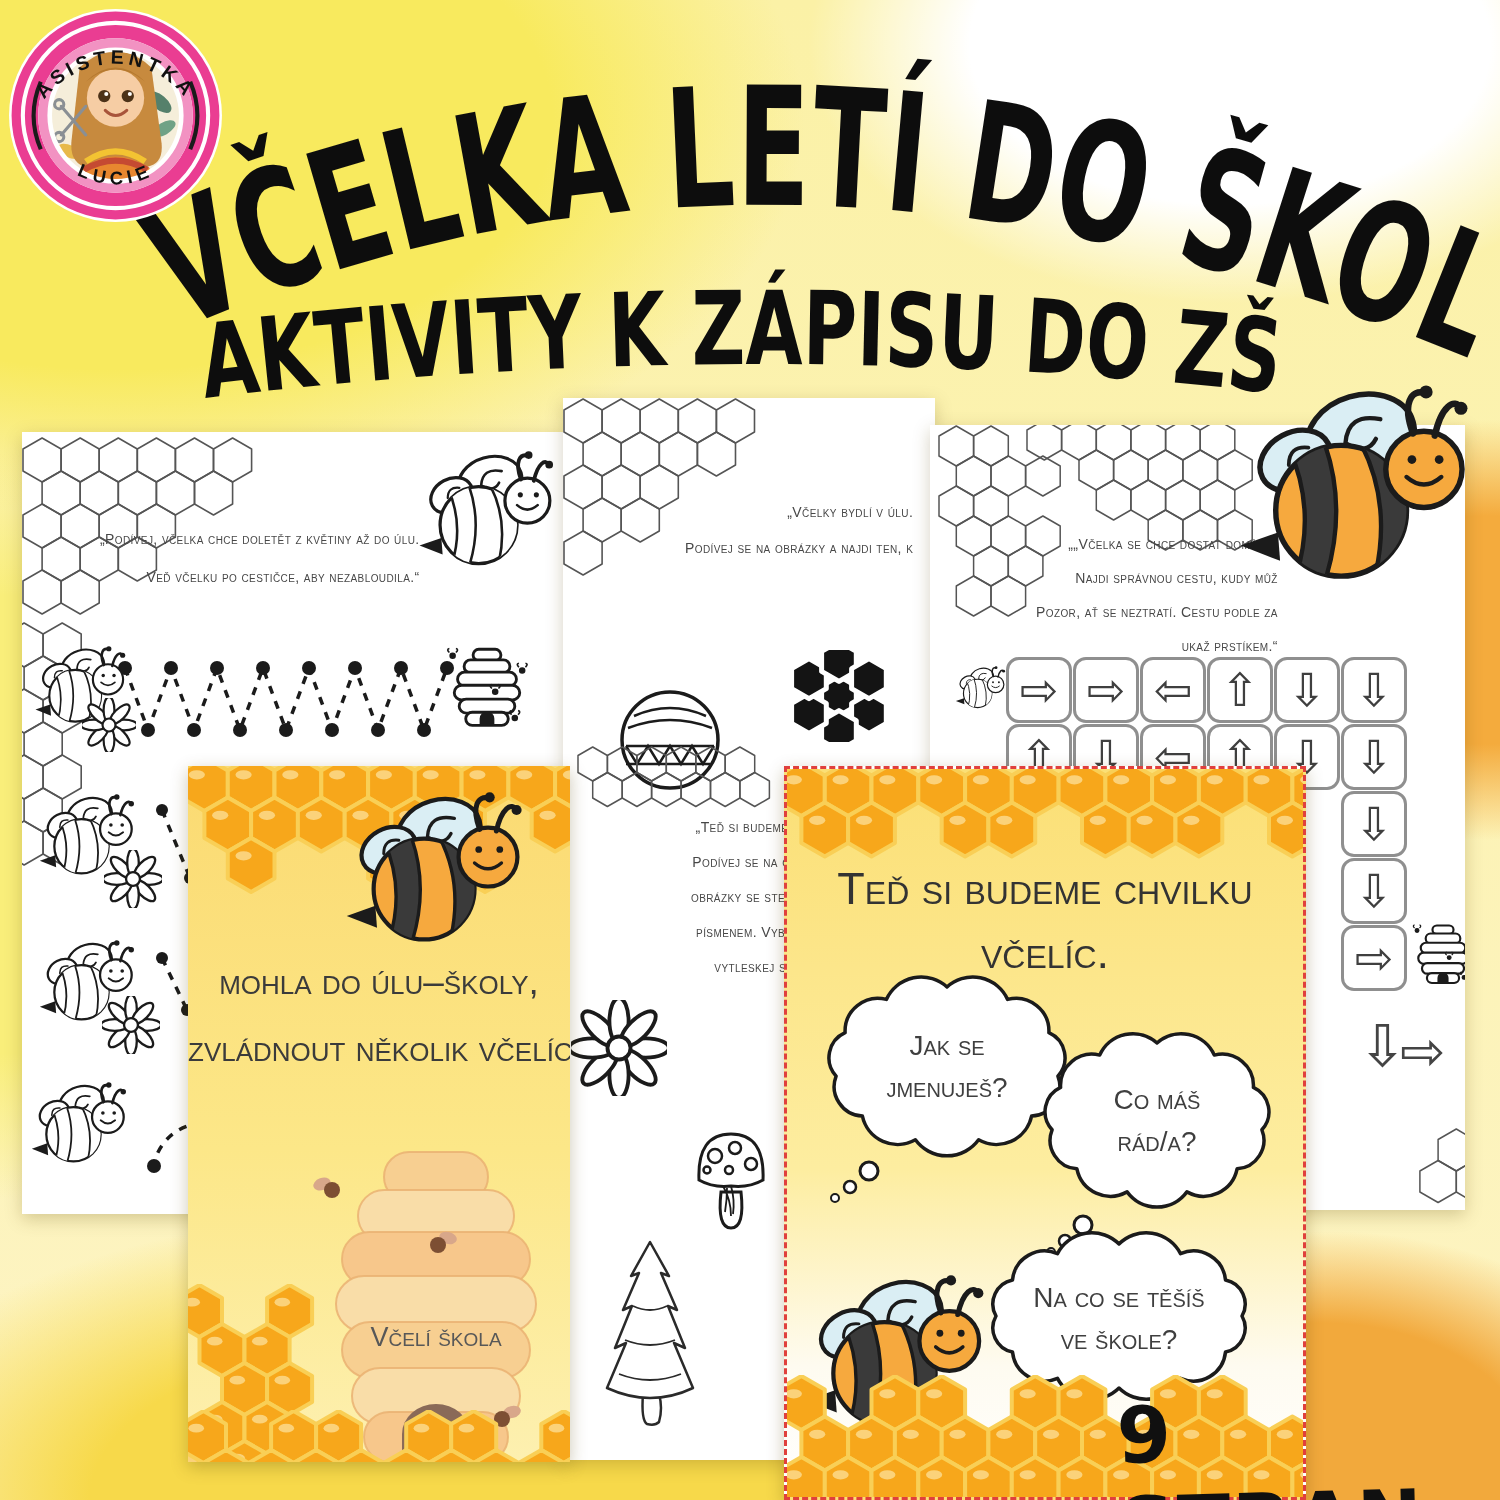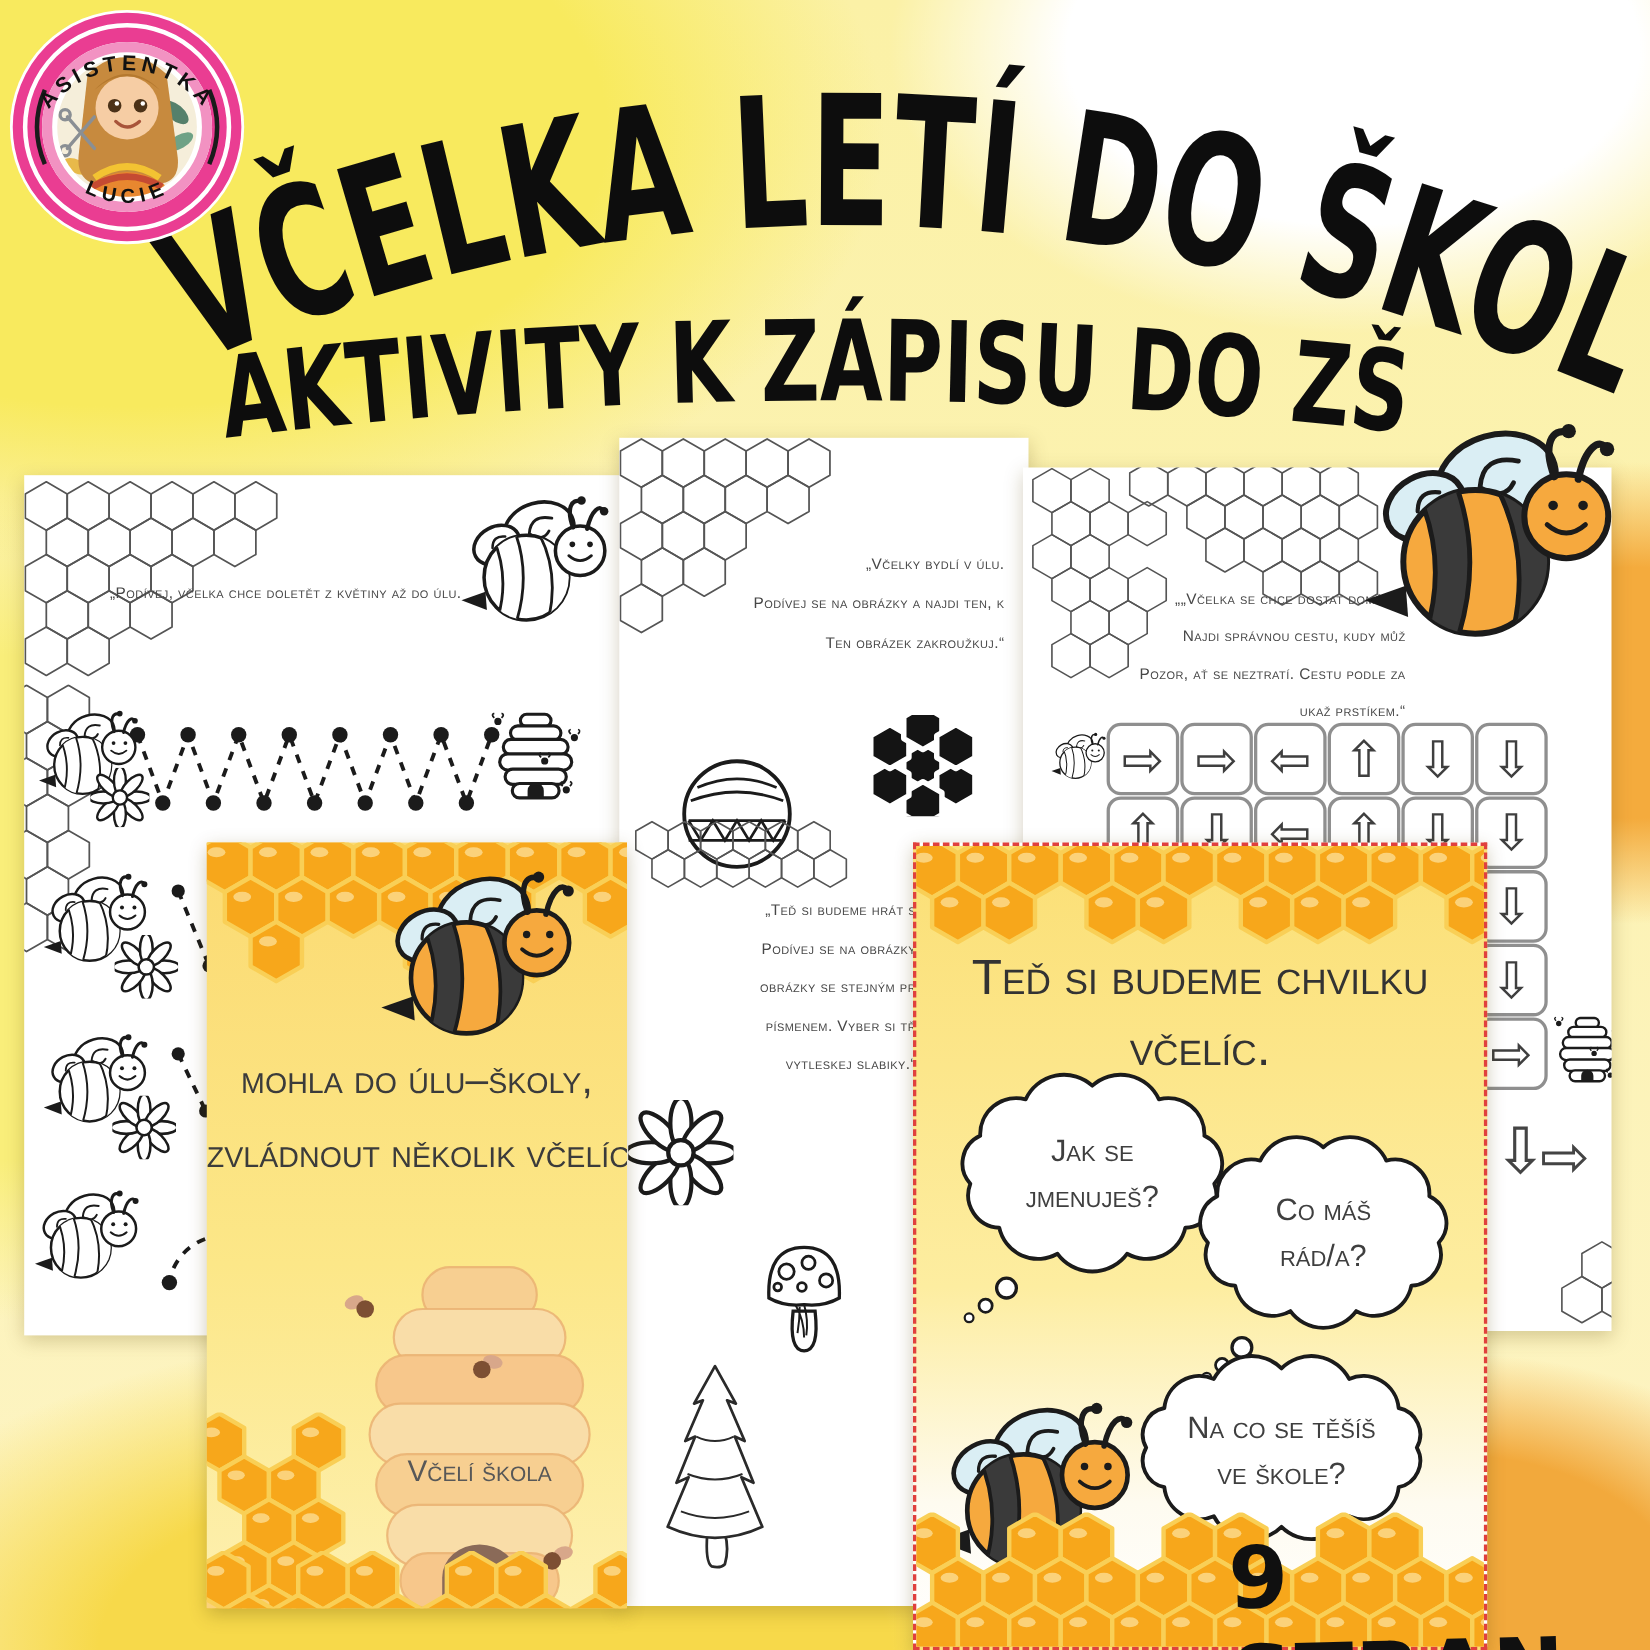--- a/index.html
+++ b/index.html
@@ -28,21 +28,21 @@
   .bee-outline{--body:#fff;--wing:#fff;--stripe:#fff;}
   .bigbee{z-index:20;}
   .tile{position:absolute;width:60px;height:60px;border:3.5px solid #8f8f8f;border-radius:13px;background:#fff;
     display:flex;align-items:center;justify-content:center;
     font-family:"DejaVu Sans",sans-serif;font-size:46px;color:#3f3f3f;line-height:1;}
   #maze-grid{position:absolute;left:76px;top:232px;width:420px;height:420px;}
   .loose{position:absolute;font-family:"DejaVu Sans",sans-serif;color:#444;line-height:1;}
   .card{position:absolute;overflow:hidden;box-shadow:0 5px 16px rgba(90,70,10,.3);}
   .page-intro{left:188px;top:766px;width:382px;height:696px;z-index:30;
     background:linear-gradient(#fbda72,#fce788 55%,#fdf0b0);}
-  .page-talk{left:830px;top:766px;width:522px;height:734px;z-index:31;
+  .page-talk{left:784px;top:766px;width:522px;height:734px;z-index:31;
     background:linear-gradient(#fbdf75,#fdeda0 55%,#fefbf0 82%,#ffffff);
     border:3px dashed #e0403d;box-sizing:border-box;}
   .page-intro .lines{position:absolute;left:0;top:182px;width:100%;text-align:center;
     font-size:37px;line-height:67px;color:#3b3b3b;}
   .talk-title{position:absolute;left:0;top:88px;width:100%;text-align:center;
     font-size:45px;line-height:64px;color:#333;}
   .bubble{position:absolute;}
   .bubble text{font-variant:small-caps;font-family:"Liberation Sans",sans-serif;fill:#3f3f3f;font-size:28px;}
   .stran{position:absolute;left:1118px;top:1386px;z-index:50;font-family:"DejaVu Sans",sans-serif;
     font-weight:bold;font-size:78px;letter-spacing:2px;color:#101010;transform:rotate(-1.5deg);}
@@ -157,20 +157,21 @@
           <path d="M39.1 100.0 L58.2 111.0 L58.2 133.0 L39.1 144.0 L20.1 133.0 L20.1 111.0 Z" fill="none" stroke="#555" stroke-width="1.6" stroke-linejoin="round"></path>
           <path d="M20.1 133.0 L39.1 144.0 L39.1 166.0 L20.1 177.0 L1.0 166.0 L1.0 144.0 Z" fill="none" stroke="#555" stroke-width="1.6" stroke-linejoin="round"></path>
           <path d="M58.2 133.0 L77.2 144.0 L77.2 166.0 L58.2 177.0 L39.1 166.0 L39.1 144.0 Z" fill="none" stroke="#555" stroke-width="1.6" stroke-linejoin="round"></path>
           <path d="M39.1 166.0 L58.2 177.0 L58.2 199.0 L39.1 210.0 L20.1 199.0 L20.1 177.0 Z" fill="none" stroke="#555" stroke-width="1.6" stroke-linejoin="round"></path>
           <path d="M20.1 199.0 L39.1 210.0 L39.1 232.0 L20.1 243.0 L1.0 232.0 L1.0 210.0 Z" fill="none" stroke="#555" stroke-width="1.6" stroke-linejoin="round"></path>
           <path d="M58.2 199.0 L77.2 210.0 L77.2 232.0 L58.2 243.0 L39.1 232.0 L39.1 210.0 Z" fill="none" stroke="#555" stroke-width="1.6" stroke-linejoin="round"></path>
         </svg>
       </div>
     <div class="ws-lines hand lines" style="left:78px;top:88px;line-height:38px">
       <div>„Podívej, včelka chce doletět z květiny až do úlu.</div>
+      <div>Veď včelku po cestičce, aby nezabloudila.“</div>
     </div>
     <svg class="bee bee-outline" style="left:392px;top:16px" width="142" height="122" viewBox="0 0 220 190">
         <use href="#sym-bee"></use>
       </svg>
     <svg class="hexspot" style="left:95px;top:222px" width="340" height="92">
         <path d="M 8 14 L 31 76 L 54 14 L 77 76 L 100 14 L 123 76 L 146 14 L 169 76 L 192 14 L 215 76 L 238 14 L 261 76 L 284 14 L 307 76 L 330 14" fill="none" stroke="#1b1b1b" stroke-width="3.5" stroke-dasharray="8 8"></path>
         <circle cx="8" cy="14" r="7" fill="#1b1b1b"></circle>
         <circle cx="31" cy="76" r="7" fill="#1b1b1b"></circle>
         <circle cx="54" cy="14" r="7" fill="#1b1b1b"></circle>
         <circle cx="77" cy="76" r="7" fill="#1b1b1b"></circle>
@@ -248,21 +249,20 @@
           <path d="M58.2 67.0 L77.2 78.0 L77.2 100.0 L58.2 111.0 L39.1 100.0 L39.1 78.0 Z" fill="none" stroke="#555" stroke-width="1.6" stroke-linejoin="round"></path>
           <path d="M96.3 67.0 L115.3 78.0 L115.3 100.0 L96.3 111.0 L77.2 100.0 L77.2 78.0 Z" fill="none" stroke="#555" stroke-width="1.6" stroke-linejoin="round"></path>
           <path d="M39.1 100.0 L58.2 111.0 L58.2 133.0 L39.1 144.0 L20.1 133.0 L20.1 111.0 Z" fill="none" stroke="#555" stroke-width="1.6" stroke-linejoin="round"></path>
           <path d="M77.2 100.0 L96.3 111.0 L96.3 133.0 L77.2 144.0 L58.2 133.0 L58.2 111.0 Z" fill="none" stroke="#555" stroke-width="1.6" stroke-linejoin="round"></path>
           <path d="M20.1 133.0 L39.1 144.0 L39.1 166.0 L20.1 177.0 L1.0 166.0 L1.0 144.0 Z" fill="none" stroke="#555" stroke-width="1.6" stroke-linejoin="round"></path>
         </svg>
       </div>
     <div class="ws-lines hand lines" style="left:122px;top:96px;line-height:36px">
       <div>„Včelky bydlí v úlu.</div>
       <div>Podívej se na obrázky a najdi ten, k</div>
-      <div>Ten obrázek zakroužkuj.“</div>
     </div>
     <svg class="hexspot" style="left:55px;top:286px" width="104" height="116" viewBox="0 0 104 116">
       <g stroke="#1b1b1b" fill="#fff">
         <circle cx="52" cy="56" r="48" stroke-width="3.5"></circle>
         <path d="M16 32 Q 52 16 88 32" fill="none" stroke-width="2.5"></path>
         <path d="M10 44 Q 52 28 94 44" fill="none" stroke-width="2.5"></path>
         <path d="M8 62 L96 62 M8 80 L92 80" fill="none" stroke-width="2.5"></path>
         <path d="M8 62 l11 18 l11 -18 l11 18 l11 -18 l11 18 l11 -18 l11 18 l11 -18" fill="none" stroke-width="2.5"></path>
       </g>
     </svg>

